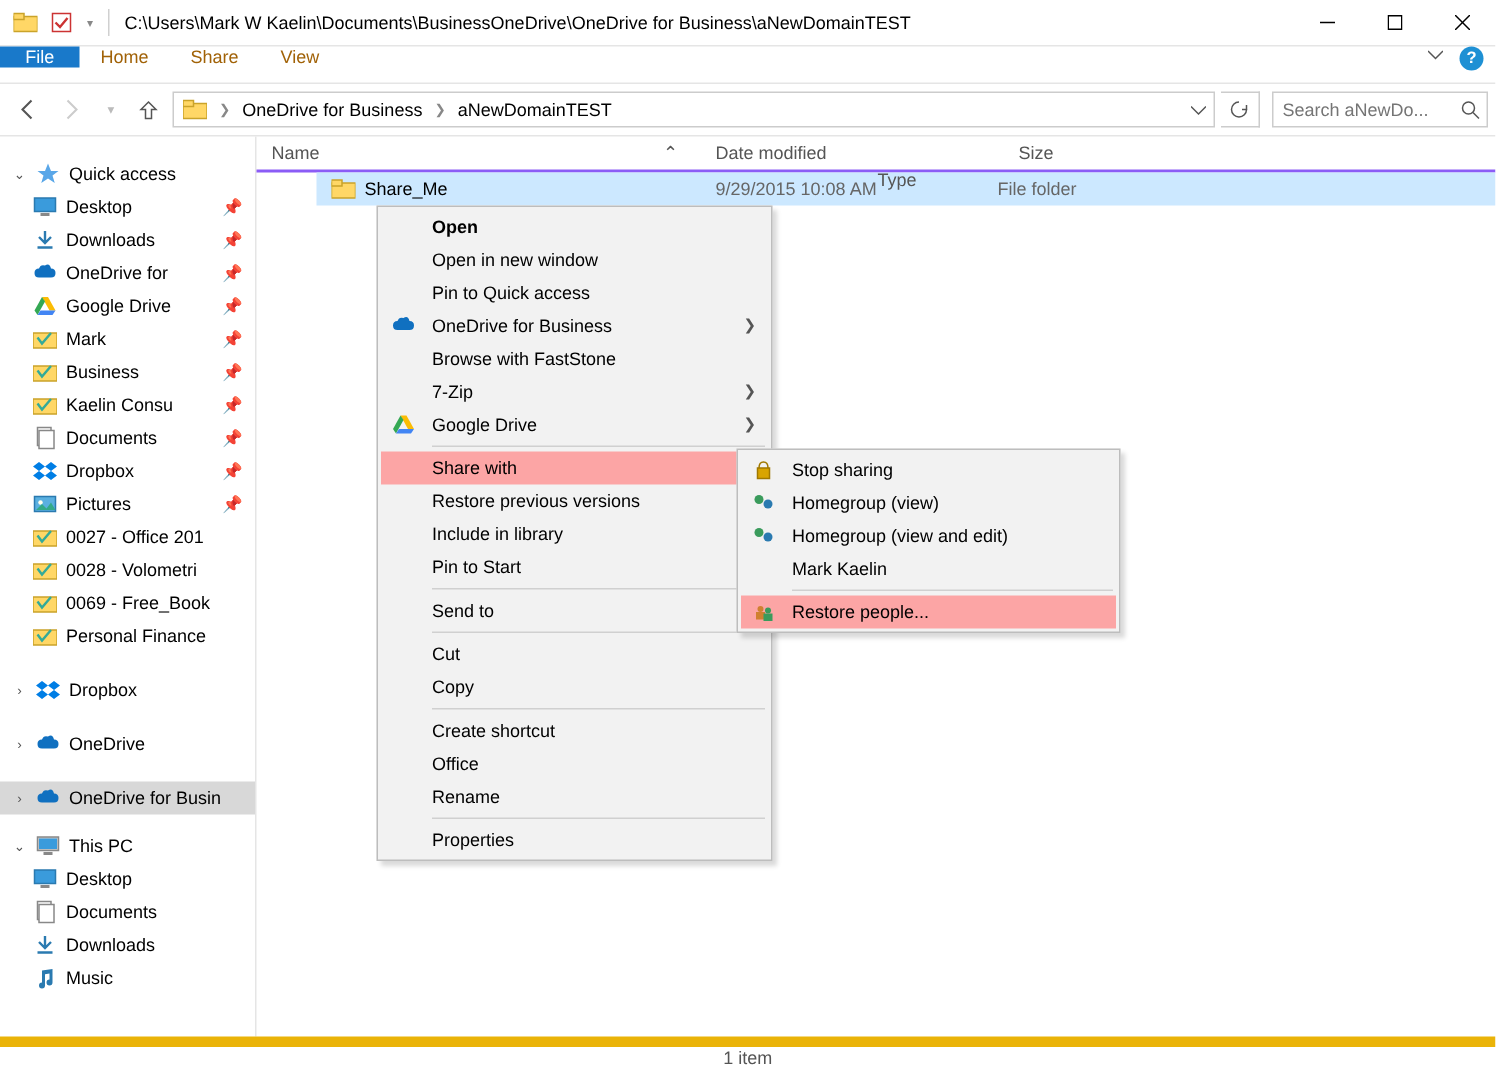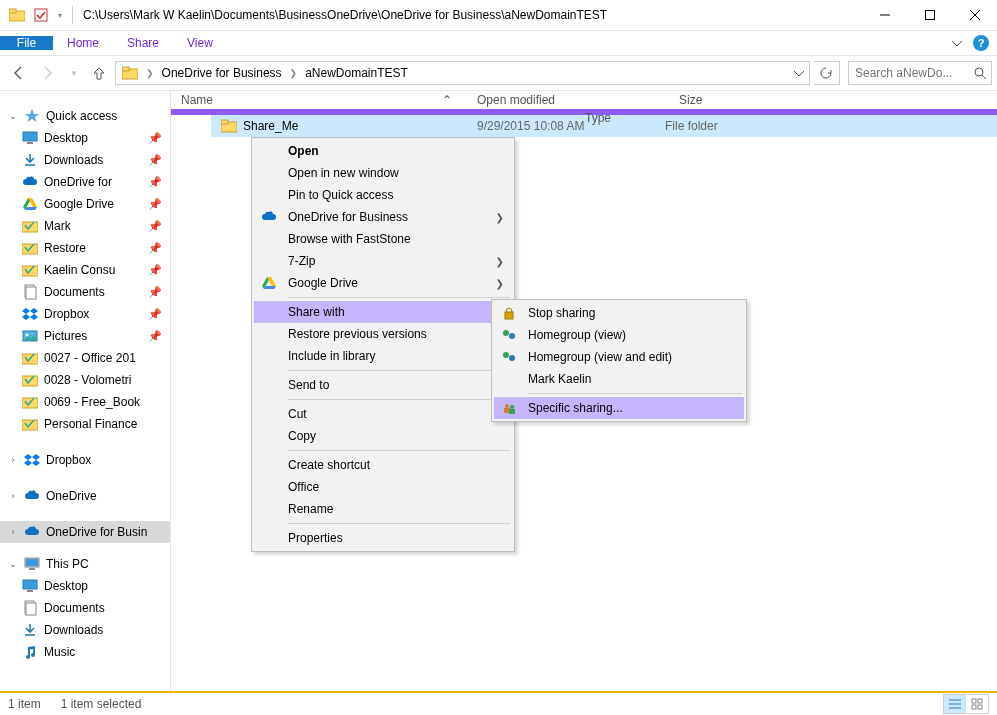--- a/index.html
+++ b/index.html
@@ -9,23 +9,23 @@
   
   .titlebar { height: 31px; border-bottom: 1px solid #e5e5e5; display: flex; align-items: center; }
   .titlebar .qat { display: flex; align-items: center; padding-left: 6px; gap: 2px; }
   .qat-btn { width: 22px; height: 22px; display: flex; align-items: center; justify-content: center; }
   .titlebar .divider { width: 1px; height: 18px; background: #d0d0d0; margin: 0 4px; }
   .titlebar .path { flex: 1; padding-left: 6px; color: #000000; font-size: 12px; white-space: nowrap; overflow: hidden; }
   .win-controls { display: flex; height: 100%; }
   .win-btn { width: 45px; height: 30px; display: flex; align-items: center; justify-content: center; font-family: "Segoe MDL2 Assets", sans-serif; font-size: 10px; color: #000; }
 
   
-  .ribbon { height: 25px; border-bottom: 1px solid #e5e5e5; display: flex; align-items: center; }
+  .ribbon { height: 25px; border-bottom: 1px solid #e5e5e5; display: flex; align-items: flex-start; }
   .ribbon .file-tab { background: #1979ca; color: #fff; width: 53px; display: flex; align-items:center; justify-content:center; }
-  .ribbon .tab { padding: 0 14px; display:flex; align-items:center; color:#6d28d9; }
+  .ribbon .tab { padding: 0 14px; display:flex; align-items:center; color:#a16207; }
   .ribbon .spacer { flex:1; }
   .ribbon .chev { width: 24px; display:flex; align-items:center; justify-content:center; color:#555;}
   .ribbon .help-icon { width: 24px; display:flex; align-items:center; justify-content:center; margin-right:4px;}
   .help-circle { width:16px;height:16px;border-radius:50%;background:#1e90d4;color:#fff;display:flex;align-items:center;justify-content:center;font-weight:bold;font-size:11px;}
 
   
   .navrow { height: 34px; display:flex; align-items:center; padding: 0 5px; gap:4px;}
   .nav-arrow { width:26px;height:26px;display:flex;align-items:center;justify-content:center;color:#999;font-size:16px;}
   .nav-arrow.enabled { color:#555; }
   .nav-small { width:18px;height:26px;display:flex;align-items:center;justify-content:center;color:#bbb;font-size:9px;}
@@ -46,45 +46,45 @@
   .nav-section { margin-bottom: 14px;}
   .nav-hdr { display:flex; align-items:center; gap:6px; padding:3px 4px 3px 8px;}
   .nav-hdr .exp { width:10px; text-align:center; color:#555; font-size:9px;}
   .nav-item { display:flex; align-items:center; gap:6px; padding:3px 4px 3px 22px; white-space:nowrap; overflow:hidden;}
   .nav-item.selected { background:#cce8ff; }
   .pin { margin-left:auto; margin-right:4px; color:#888; font-size:11px;}
   .icon16 { width:16px; height:16px; flex:0 0 16px; display:inline-flex; align-items:center;justify-content:center;}
 
   
   .filepane { flex:1; position:relative; }
-  .col-hdrs { height:24px; display:flex; align-items:center; color:#555; border-bottom: 6px solid #8b5cf6;}
+  .col-hdrs { height:24px; display:flex; align-items:center; color:#555; border-bottom: 2px solid #8b5cf6;}
   .col { padding-left:10px; display:flex; align-items:center; height:100%;}
   .col.name { width:256px;}
   .col.date { width:148px;}
   .col.type { width:94px;margin-top:36px;}
   .col.size { width:80px;}
   .sort-caret { width:40px; text-align:center; color:#555;}
   .filerow { height:22px; display:flex; align-items:center;}
   .filerow.selected { background:#cce8ff;margin-left:40px;}
   .filerow .cell { padding-left:10px; }
   .filerow .name-cell { width:256px; display:flex; align-items:center; gap:6px;}
   .filerow .date-cell { width:148px; color:#666;}
   .filerow .type-cell { width:94px; color:#666;}
   .filerow .size-cell { width:80px;}
 
   
   .ctxmenu { position:absolute; background:#f2f2f2; border:1px solid #bdbdbd; box-shadow: 3px 3px 3px rgba(0,0,0,0.15); padding:2px;}
   .ctx-item { height:22px; display:flex; align-items:center; padding-left:34px; padding-right:24px; position:relative; white-space:nowrap;}
-  .ctx-item.hl { background:#c4b5fd;}
+  .ctx-item.hl { background:#fca5a5;}
   .ctx-sep { height:1px; background:#d0d0d0; margin:3px 2px 3px 34px;}
   .ctx-arrow { position:absolute; right:8px; color:#555; font-size:10px;}
   .ctx-icon { position:absolute; left:6px; width:18px; height:18px; display:flex;align-items:center;justify-content:center;}
 
   
-  .statusbar { position:absolute; bottom:0; left:0; right:0; height:24px; border-top:2px solid #eab308; display:flex; align-items:center; padding:0 8px; gap:20px; color:#555;}
+  .statusbar { position:absolute; bottom:0; left:0; right:0; height:24px; border-top:7px solid #eab308; display:flex; align-items:center; padding:0 8px; gap:20px; color:#555;flex-direction:column;}
   .statusbar .sb-spacer { flex:1;}
   .view-toggle { display:flex; border:1px solid #ccc;}
   .view-toggle .vt { width:22px; height:18px; display:flex;align-items:center;justify-content:center;}
   .view-toggle .vt.active { background:#cce8ff; }
 
   
   svg { display:block; }
 </style>
 </head>
 <body>
@@ -258,21 +258,21 @@
           <span>Mark</span>
           <span class="pin">📌</span>
         </div>
       <div class="nav-item">
           <span class="icon16">
             <svg width="16" height="16">
               <rect x="0" y="4" width="16" height="10" fill="#ffd766" stroke="#caa32a"></rect>
               <path d="M3 7 L6 11 L12 4" stroke="#3a9" fill="none" stroke-width="1.6"></path>
             </svg>
           </span>
-          <span>Restore</span>
+          <span>Business</span>
           <span class="pin">📌</span>
         </div>
       <div class="nav-item">
           <span class="icon16">
             <svg width="16" height="16">
               <rect x="0" y="4" width="16" height="10" fill="#ffd766" stroke="#caa32a"></rect>
               <path d="M3 7 L6 11 L12 4" stroke="#3a9" fill="none" stroke-width="1.6"></path>
             </svg>
           </span>
           <span>Kaelin Consu</span>
@@ -429,21 +429,21 @@
     </div>
   </div>
 
   <div class="filepane">
     <div class="col-hdrs">
       <div class="col name">
           <span>Name</span>
         </div>
       <div class="sort-caret">⌃</div>
       <div class="col date" style="width:108px">
-          <span>Open modified</span>
+          <span>Date modified</span>
         </div>
       <div class="col type">
           <span>Type</span>
         </div>
       <div class="col size">
           <span>Size</span>
         </div>
     </div>
     <div class="filerow selected">
       <div class="cell name-cell">
@@ -494,20 +494,21 @@
       <div class="ctx-sep"></div>
       <div class="ctx-item hl">
           <span>Share with</span>
           <span class="ctx-arrow">❯</span>
         </div>
       <div class="ctx-item">Restore previous versions</div>
       <div class="ctx-item">
           <span>Include in library</span>
           <span class="ctx-arrow">❯</span>
         </div>
+      <div class="ctx-item">Pin to Start</div>
       <div class="ctx-sep"></div>
       <div class="ctx-item">
           <span>Send to</span>
           <span class="ctx-arrow">❯</span>
         </div>
       <div class="ctx-sep"></div>
       <div class="ctx-item">Cut</div>
       <div class="ctx-item">Copy</div>
       <div class="ctx-sep"></div>
       <div class="ctx-item">Create shortcut</div>
@@ -549,21 +550,21 @@
       <div class="ctx-sep"></div>
       <div class="ctx-item hl">
         <span class="ctx-icon">
             <svg width="14" height="14">
               <circle cx="5" cy="5" r="2" fill="#d08030"></circle>
               <rect x="2" y="7" width="6" height="5" fill="#d08030"></rect>
               <circle cx="10" cy="6" r="2" fill="#3a9b5c"></circle>
               <rect x="7" y="8" width="6" height="5" fill="#3a9b5c"></rect>
             </svg>
           </span>
-        <span>Specific sharing...</span>
+        <span>Restore people...</span>
       </div>
     </div>
 
   </div>
 </div>
 
 <div class="statusbar">
   <span>1 item</span>
   <span>1 item selected</span>
   <div class="sb-spacer"></div>

